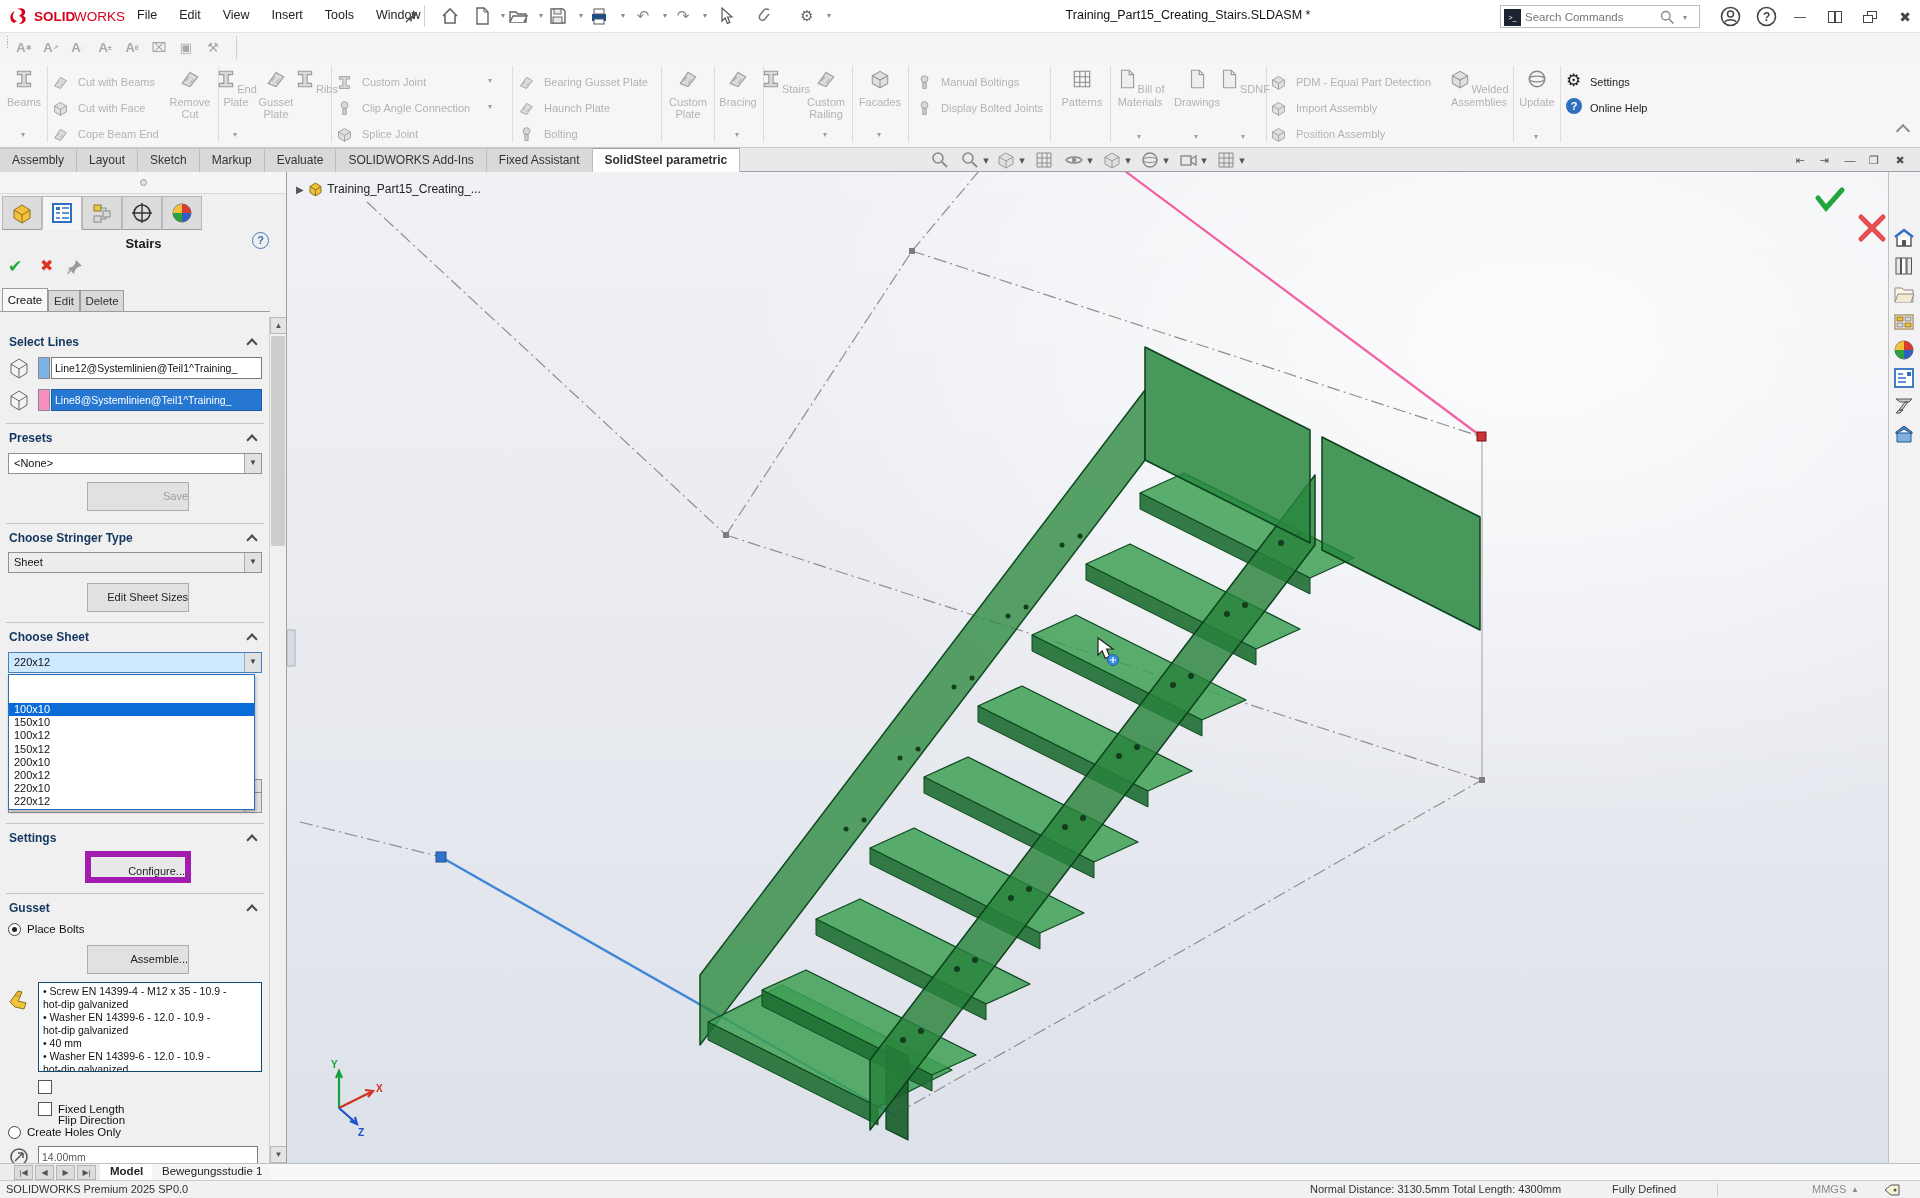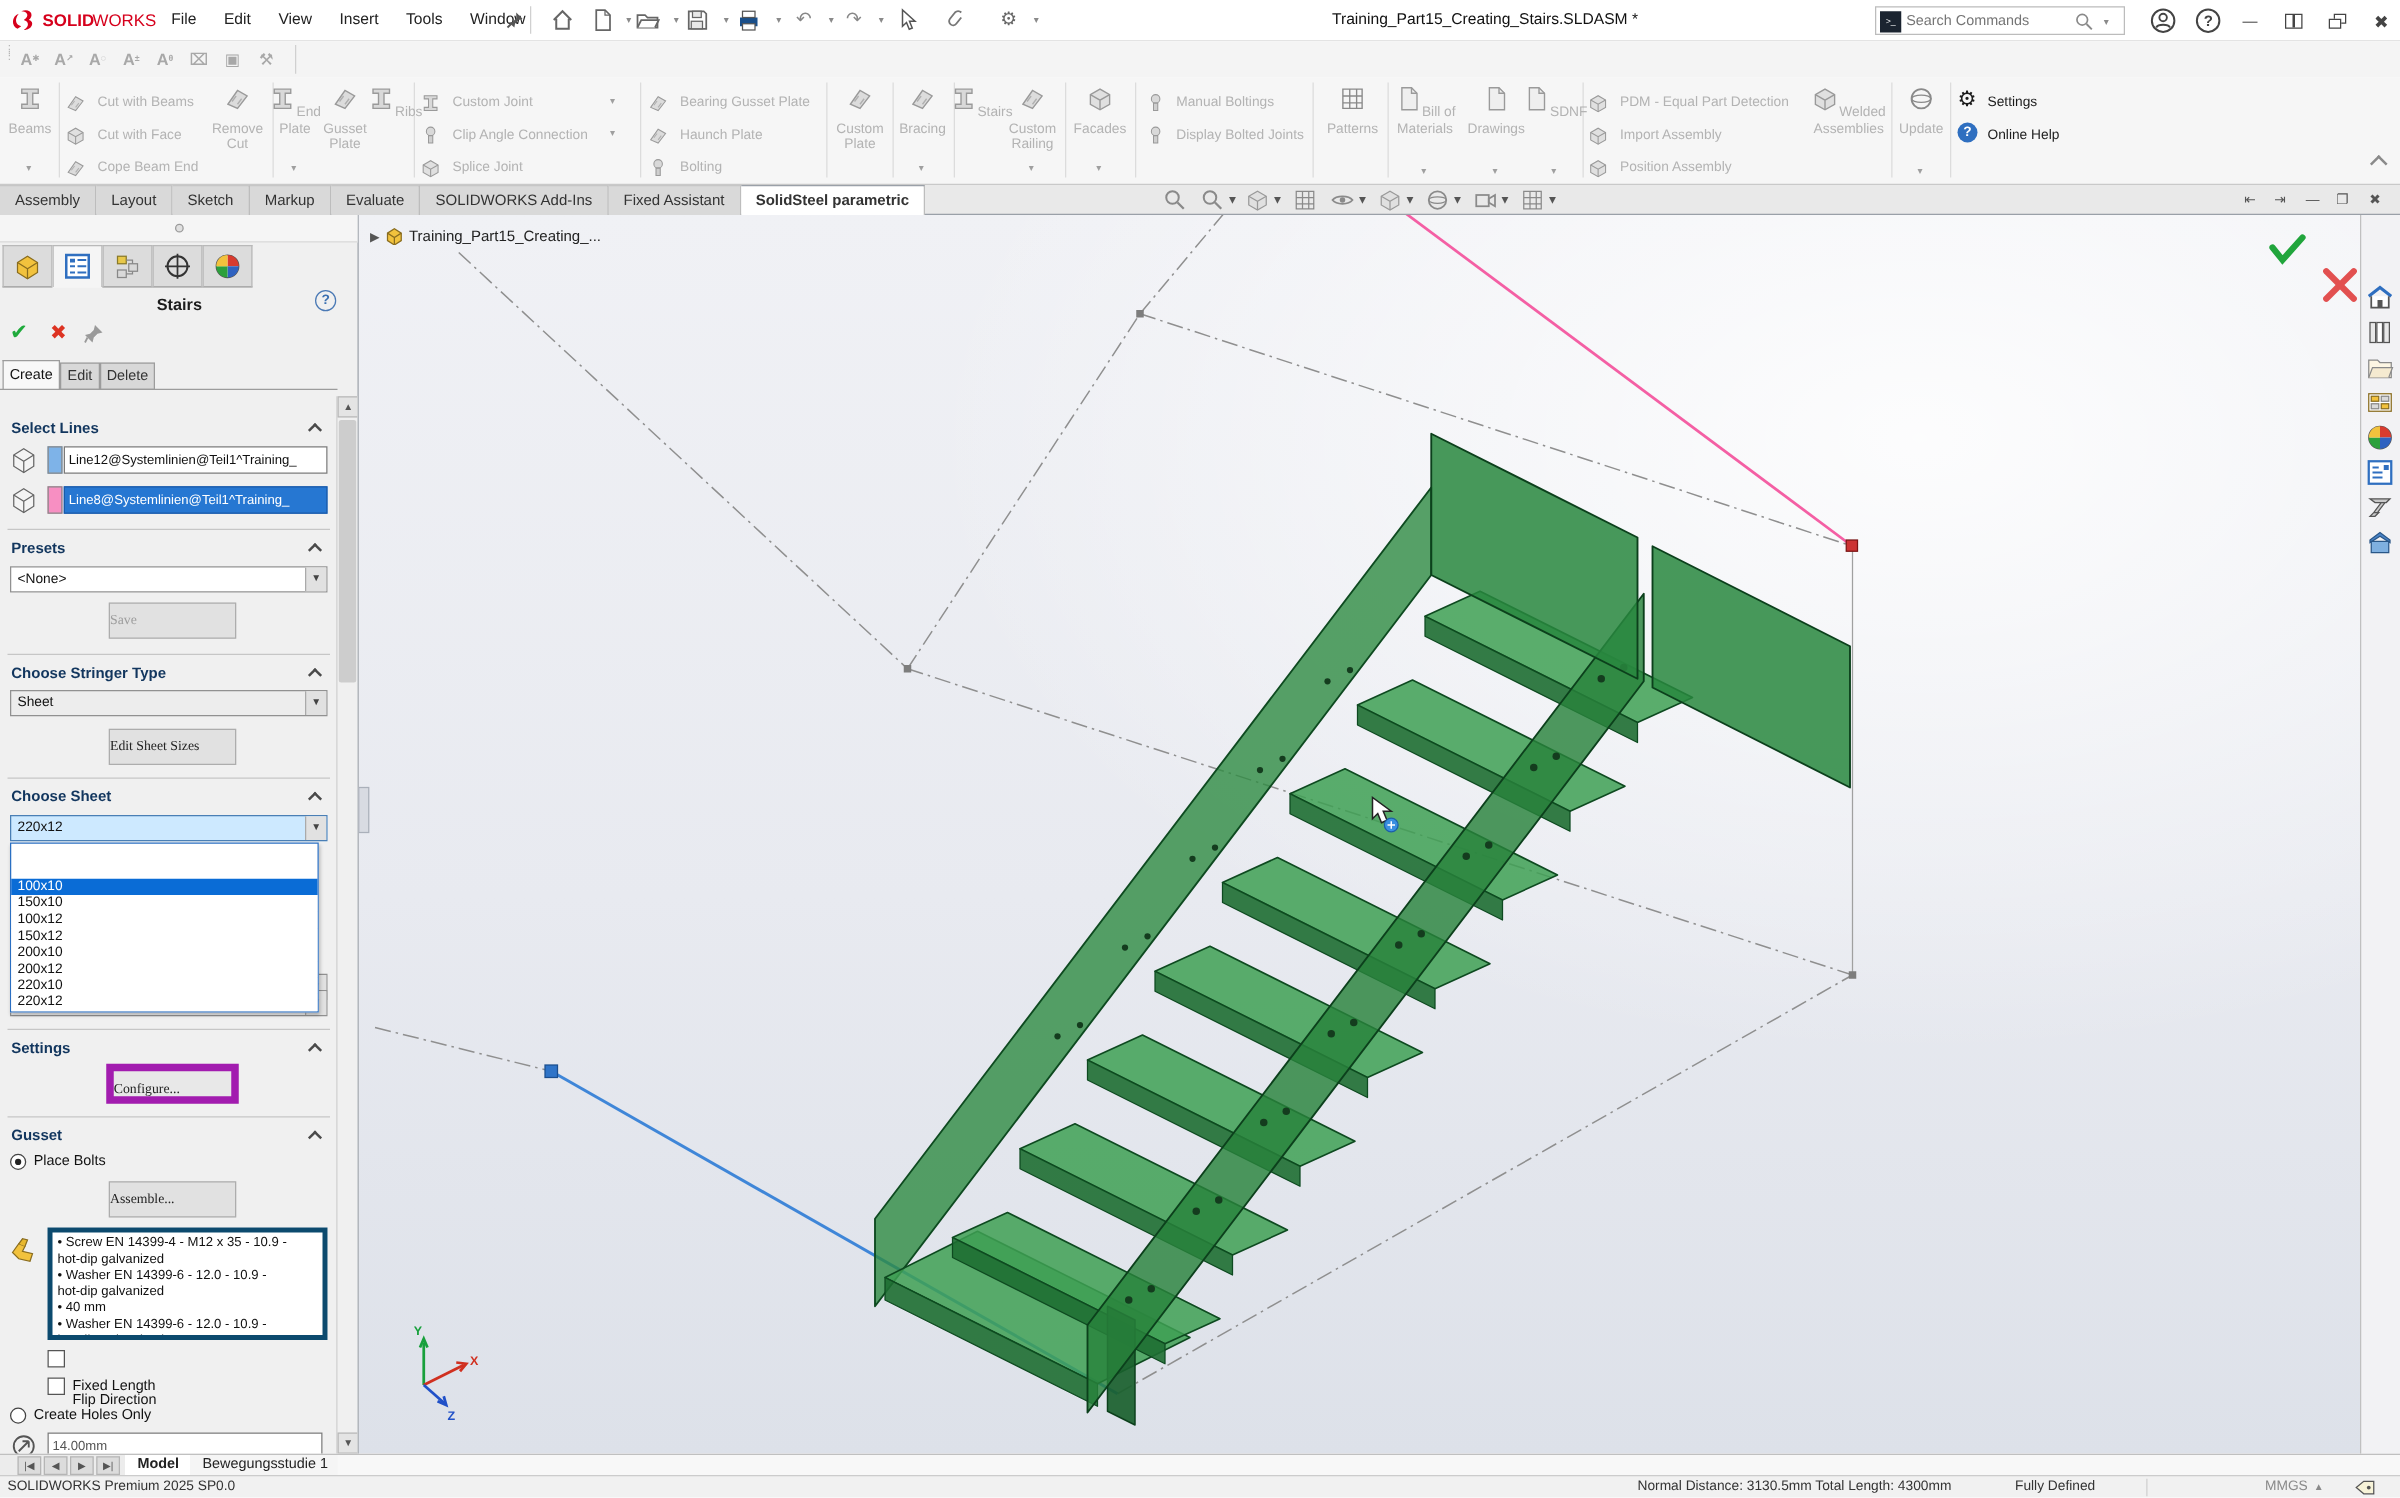--- a/index.html
+++ b/index.html
@@ -36,21 +36,21 @@
   .pm-tab{position:absolute;top:24px;width:40px;height:34px;background:#dcdcdc;border:1px solid #b9b9b9;border-bottom:1px solid #9c9c9c;}
   .pm-tab.active{background:#f5f5f5;border-bottom:1px solid #f5f5f5;}
   .grp-hdr{position:absolute;left:9px;font-size:12px;font-weight:bold;color:#12365e;}
   .chev{position:absolute;width:8px;height:8px;border-left:2px solid #4a4a4a;border-top:2px solid #4a4a4a;transform:rotate(45deg);}
   .hsep{position:absolute;left:6px;width:258px;height:1px;background:#c6c6c6;}
   .pm-field{position:absolute;height:22px;background:#fff;border:1px solid #7a7a7a;font-size:10.5px;line-height:20px;padding:0 3px;white-space:nowrap;overflow:hidden;color:#111;}
   .pm-field.selected{background:#2677d2;color:#fff;border:1px solid #1b5aa8;}
   .swatch{position:absolute;width:12px;height:22px;border:1px solid #888;}
   .combo{position:absolute;left:8px;width:254px;height:21px;background:#ededed;border:1px solid #919191;font-size:11px;line-height:19px;padding:0 5px;color:#111;}
   .combo .cbtn{position:absolute;right:0;top:0;width:17px;height:19px;background:#e1e1e1;border-left:1px solid #aaa;text-align:center;line-height:18px;font-size:8px;color:#444;}
-  .pm-btn{position:absolute;background:#e1e1e1;border:1px solid #adadad;font-size:11px;color:#222;text-align:left;font-family:Liberation Serif, serif;}
+  .pm-btn{position:absolute;background:#e1e1e1;border:1px solid #adadad;font-size:11px;color:#222;text-align:right;}
   .pm-btn.disabled{color:#9d9d9d;}
   .opt{height:13.2px;font-size:11px;line-height:13px;padding-left:5px;color:#111;background:#fff;}
   .opt.sel{background:#0a6cd6;color:#fff;margin-top:28px;}
   .cb{position:absolute;width:14px;height:14px;background:#fff;border:1px solid #555;}
   .radio{position:absolute;width:13px;height:13px;background:#fff;border:1px solid #444;border-radius:50%;}
   .radio.on::after{content:"";position:absolute;left:3px;top:3px;width:5px;height:5px;border-radius:50%;background:#222;}
   .pm-lbl{position:absolute;font-size:11.5px;color:#111;white-space:nowrap;}
   .bolt-line{font-size:10.5px;line-height:13px;color:#111;white-space:nowrap;}
   
   #viewport{position:absolute;left:287px;top:172px;width:1601px;height:991px;}
@@ -520,21 +520,21 @@
 
   <div class="grp-hdr" style="top:729px">Gusset</div>
   <div class="chev" style="left:248px;top:734px"></div>
   <div class="radio on" style="left:8px;top:751px"></div>
   <div class="pm-lbl" style="left:27px;top:751px">Place Bolts</div>
   <div class="pm-btn" style="left:87px;top:773px;width:102px;height:29px;line-height:27px">Assemble...</div>
   <svg class="abs" style="left:6px;top:814px" width="26" height="26">
       <path d="M4 16l5-7 5 2-2 4 8 2-2 6-9-2z" fill="#f2c23d" stroke="#8a6d1f"></path>
       <path d="M9 9l3-4 4 1-2 5" fill="#e8b82e" stroke="#8a6d1f"></path>
     </svg>
-  <div class="abs" style="left:38px;top:810px;width:224px;height:90px;background:#fff;border:4px solid #0c4a6e;overflow:hidden;padding:2px 0 16px 4px">
+  <div class="abs" style="left:38px;top:810px;width:224px;height:90px;background:#fff;border:1px solid #0c4a6e;overflow:hidden;padding:2px 0 16px 4px">
     <div class="bolt-line">• Screw EN 14399-4 - M12 x 35 - 10.9 -</div>
       <div class="bolt-line">hot-dip galvanized</div>
       <div class="bolt-line">• Washer EN 14399-6 - 12.0 - 10.9 -</div>
       <div class="bolt-line">hot-dip galvanized</div>
       <div class="bolt-line">• 40 mm</div>
       <div class="bolt-line">• Washer EN 14399-6 - 12.0 - 10.9 -</div>
       <div class="bolt-line">hot-dip galvanized</div>
   </div>
   <div class="cb" style="left:38px;top:908px"></div>
   <div class="pm-lbl" style="left:58px;top:942px">Flip Direction</div>

